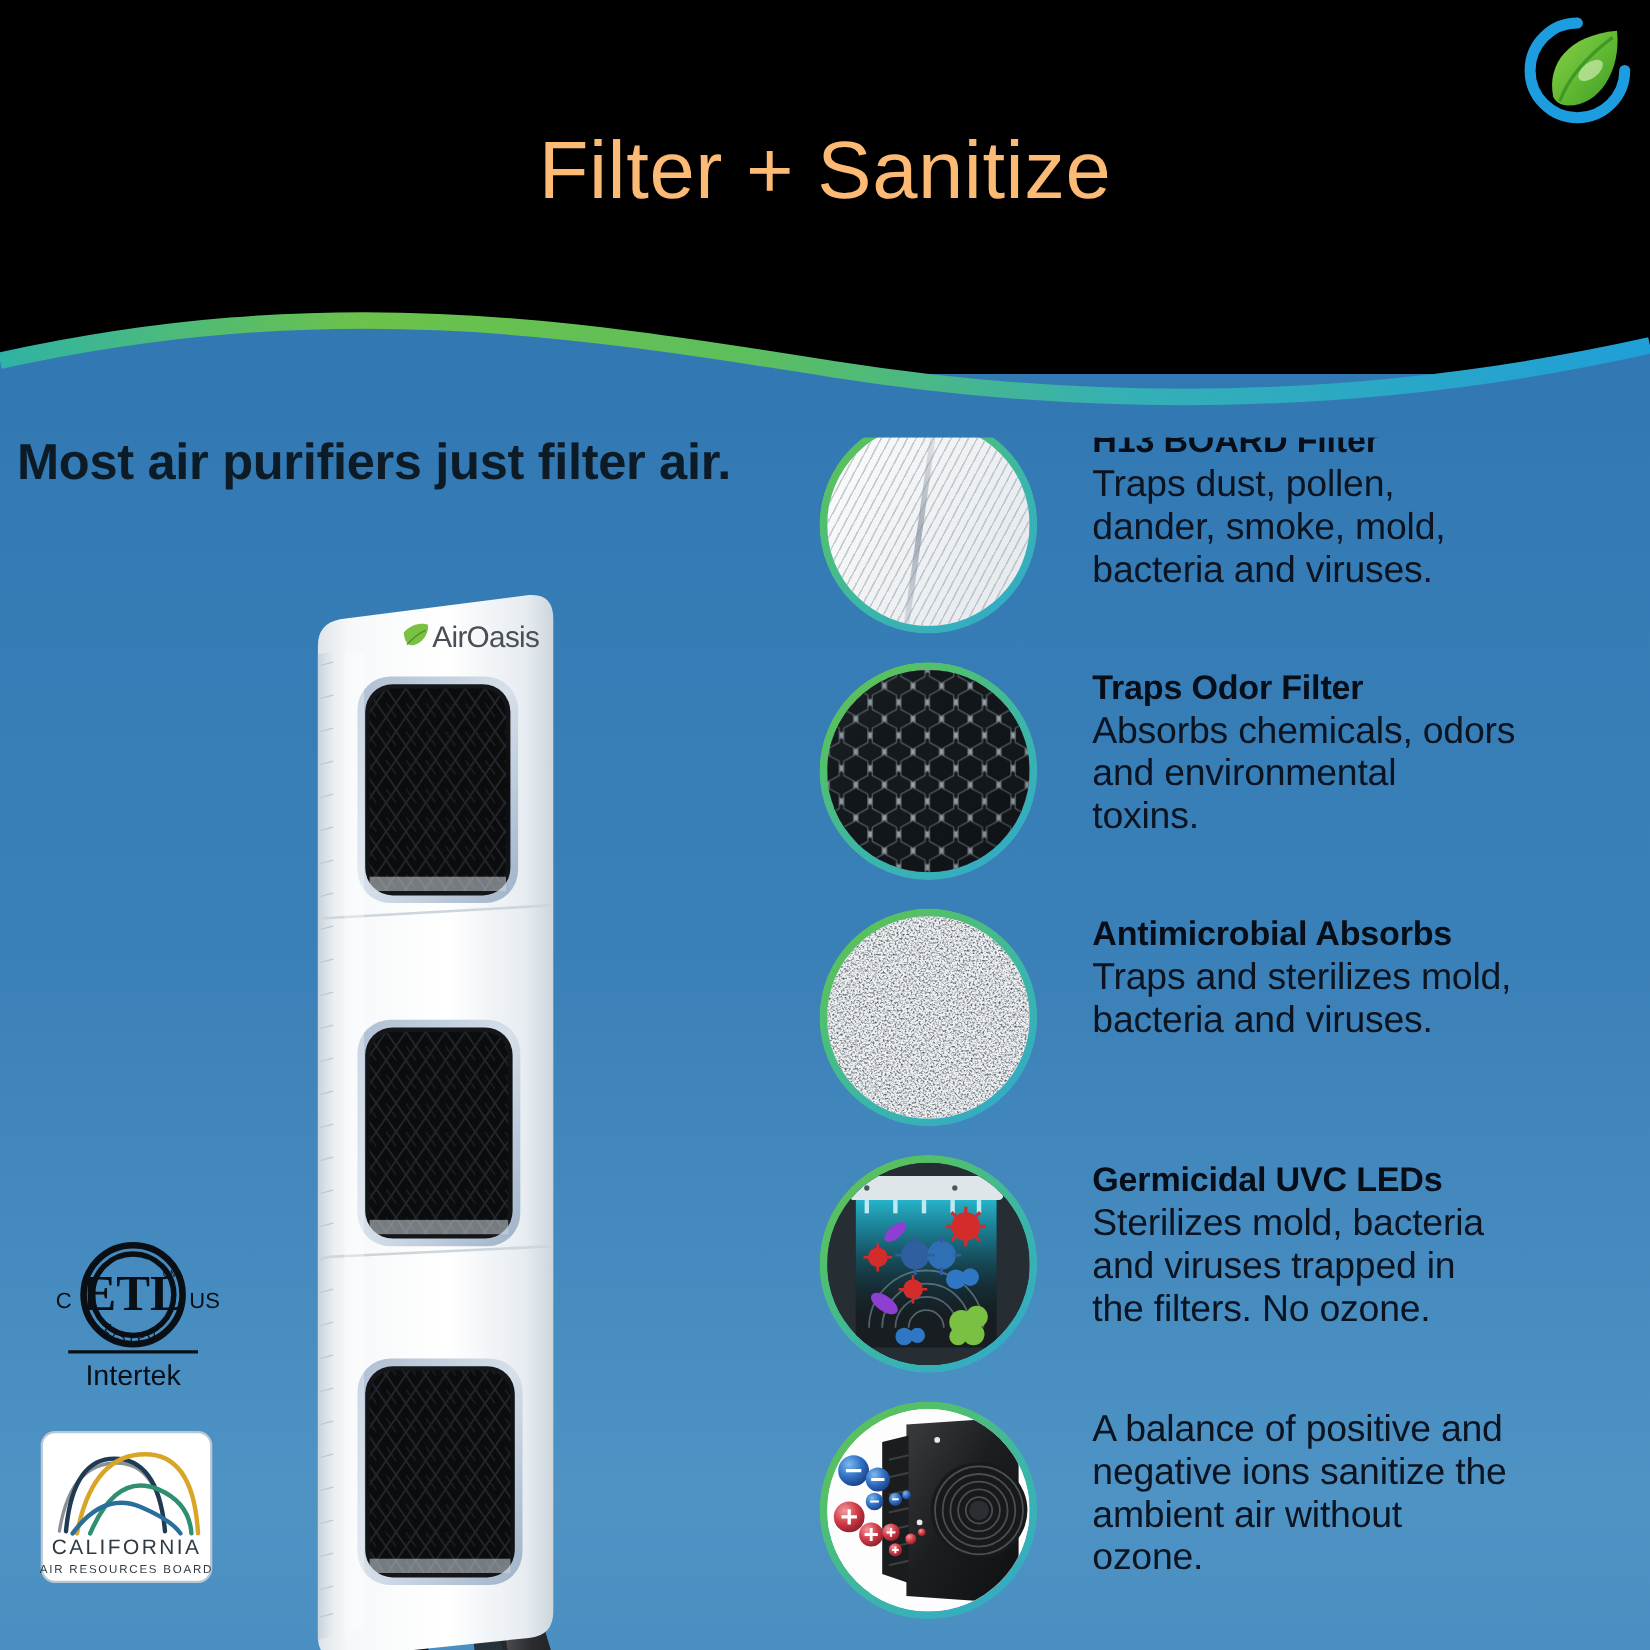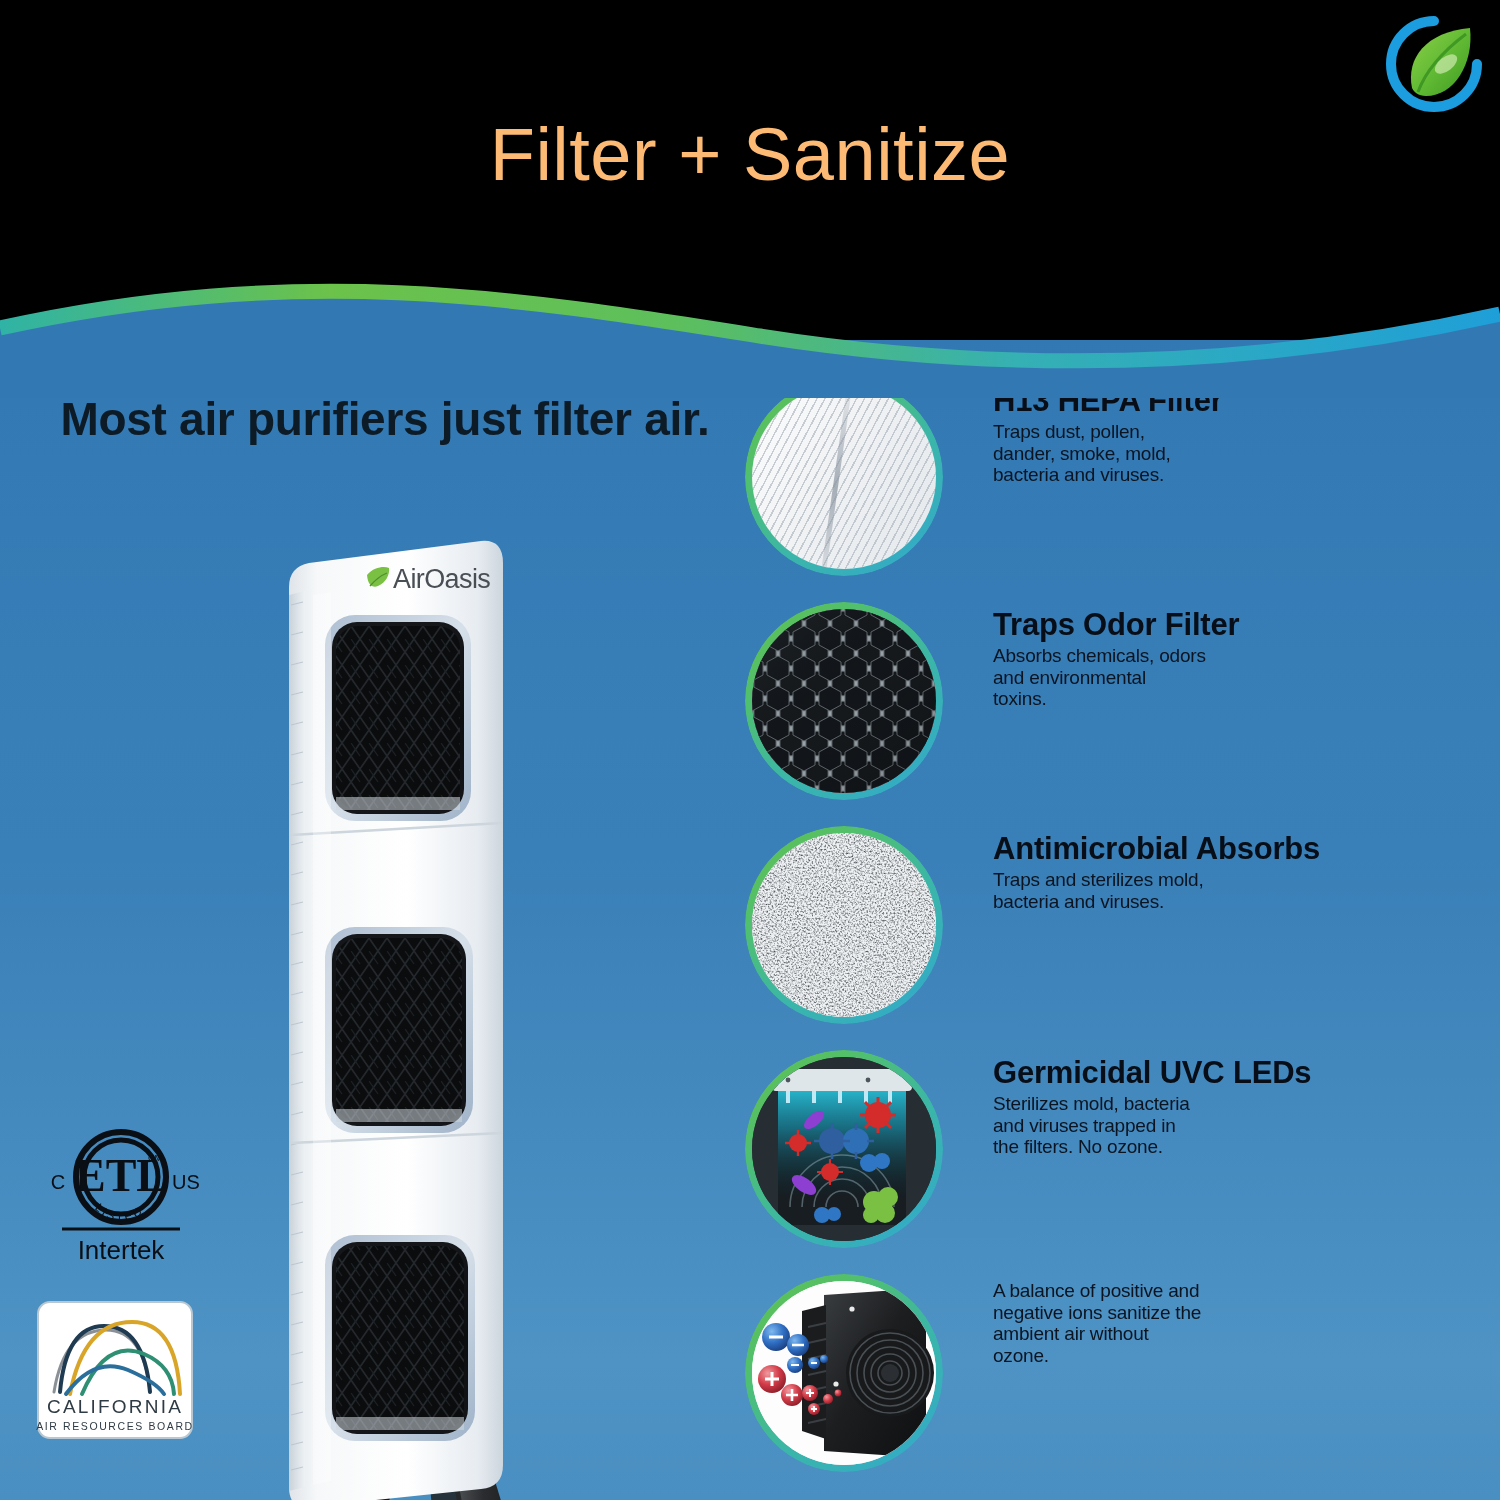--- a/index.html
+++ b/index.html
@@ -14,37 +14,37 @@
 
   
   .wave{position:absolute;left:0;top:268px;width:1500px;height:130px;z-index:3;}
 
   
   .body{position:absolute;left:0;top:330px;width:1500px;height:1170px;
         background:linear-gradient(180deg,#3279b4 0%,#3a80b8 45%,#4e93c4 88%,#4a8fc1 100%);z-index:1;}
 
   
   .left-head{position:absolute;left:0;top:62px;width:680px;text-align:center;
-             color:#0d1b27;font-size:46px;font-weight:700;line-height:1.18;letter-spacing:-.3px;padding-left:45px;}
+             color:#0d1b27;font-size:46px;font-weight:700;line-height:1.18;letter-spacing:-.3px;}
 
   .purifier{position:absolute;left:243px;top:205px;width:310px;height:1090px;}
 
   .etl{position:absolute;left:36px;top:795px;width:170px;height:145px;}
   .carb{position:absolute;left:36px;top:970px;width:158px;height:140px;}
 
   
   .features{position:absolute;left:745px;top:48px;width:740px;}
   .frow{position:relative;height:224px;}
   .frow .circ{position:absolute;left:0;top:0;width:198px;height:198px;border-radius:50%;overflow:hidden;}
   .frow .ring{position:absolute;left:0;top:0;width:198px;height:198px;border-radius:50%;
               background:linear-gradient(140deg,#63c147 0%,#4fbf72 30%,#3bb6a8 58%,#31a7d0 100%);}
   .frow .inner{position:absolute;left:7px;top:7px;width:184px;height:184px;border-radius:50%;overflow:hidden;background:#fff;}
   .ftext{position:absolute;left:248px;top:6px;width:492px;}
   .fttl{color:#070e18;font-size:31px;font-weight:700;line-height:1.1;letter-spacing:-.2px;margin:0 0 3px 0;}
-  .fdesc{color:#0b1420;font-size:19px;font-weight:400;line-height:1.14;letter-spacing:-.2px;margin:0;white-space:pre-line;}
+  .fdesc{color:#0b1420;font-size:34px;font-weight:400;line-height:1.14;letter-spacing:-.2px;margin:0;white-space:pre-line;}
 
   
   .tex-hepa{width:100%;height:100%;
     background:
       repeating-linear-gradient(118deg, rgba(160,170,180,.55) 0 1.5px, rgba(255,255,255,0) 1.5px 7px),
       linear-gradient(120deg,#fdfdfd 0%,#f0f2f4 45%,#e4e8ec 100%);}
   .tex-hepa .seam{position:absolute;left:44%;top:-10%;width:5px;height:130%;
       background:linear-gradient(180deg,rgba(150,160,170,.0),rgba(140,150,162,.75),rgba(150,160,170,.0));transform:rotate(8deg);}
   .tex-carbon{width:100%;height:100%;background:#1b2024;}
   .tex-micro{width:100%;height:100%;background:#e9ecee;}
@@ -217,21 +217,21 @@
       <div class="frow">
         <div class="circ">
           <div class="ring"></div>
           <div class="inner">
               <div class="tex-hepa">
                 <div class="seam"></div>
               </div>
             </div>
         </div>
         <div class="ftext">
-          <p class="fttl">H13 HEPA Filter</p>
+          <p class="fttl">H13 BOARD Filter</p>
           <p class="fdesc">Traps dust, pollen,
 dander, smoke, mold,
 bacteria and viruses.</p>
         </div>
       </div>
 
       <div class="frow">
         <div class="circ">
           <div class="ring"></div>
           <div class="inner">

